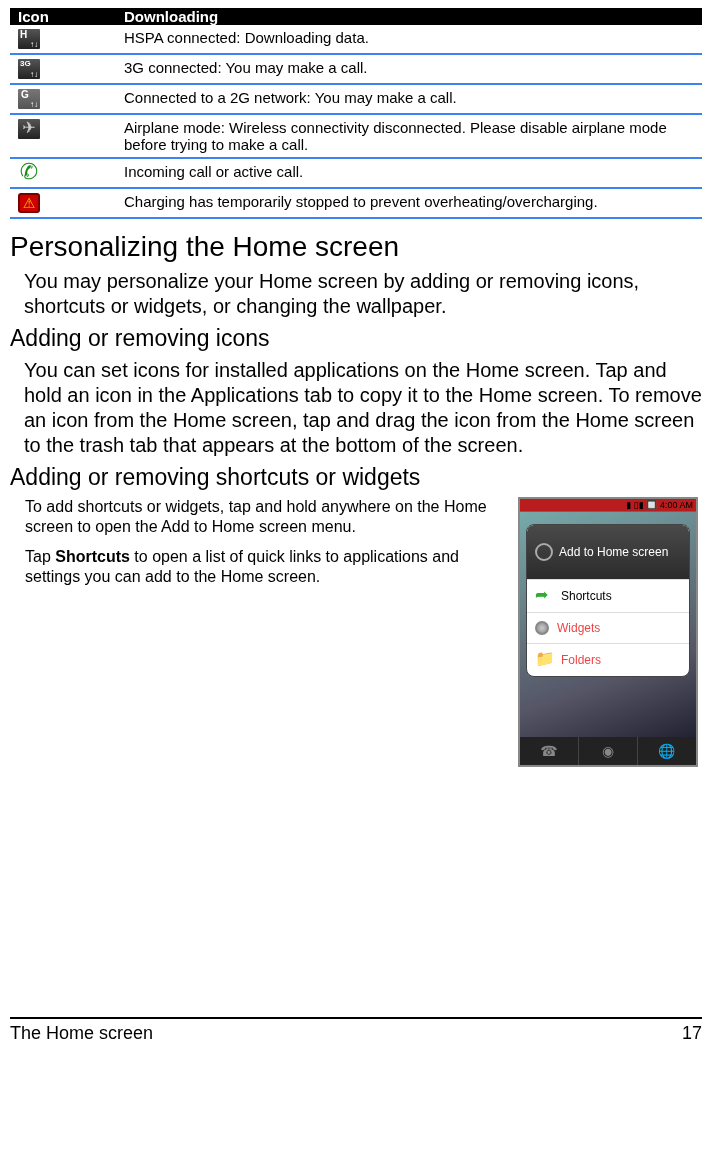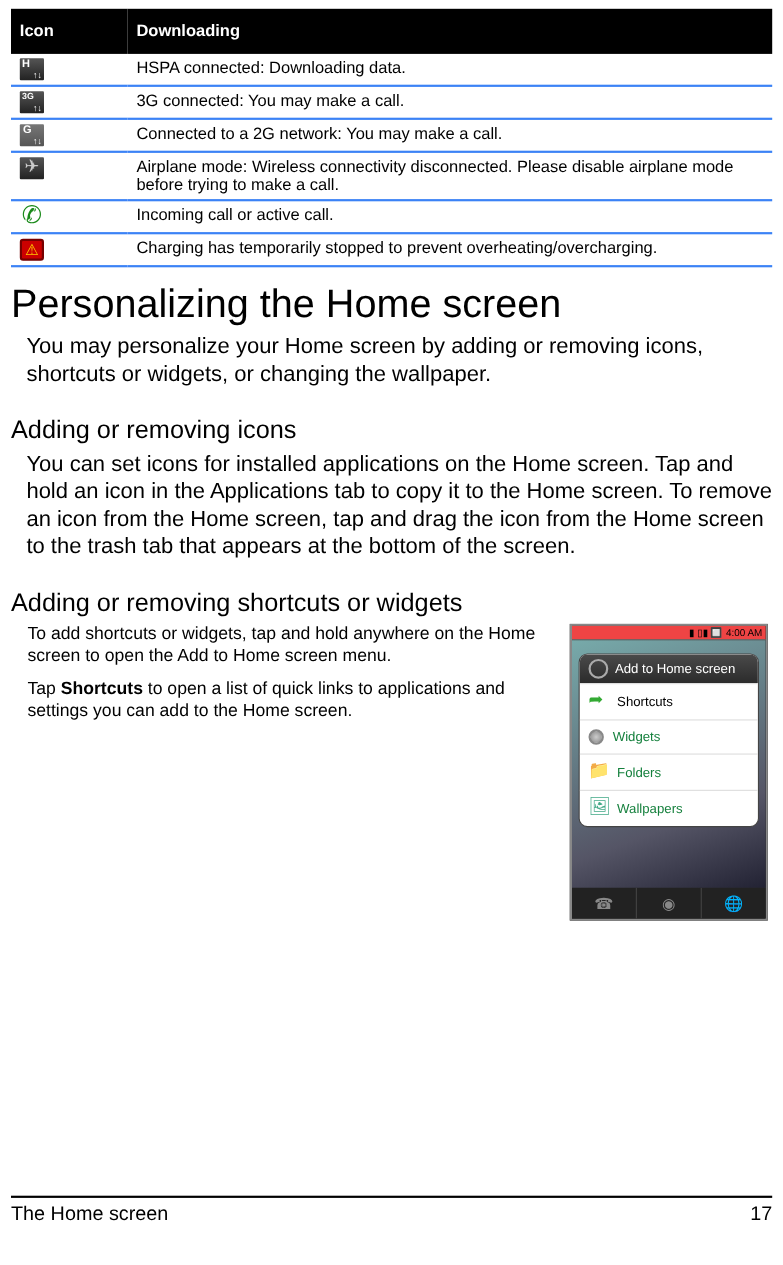--- a/index.html
+++ b/index.html
@@ -16,21 +16,21 @@
   table.icon-table {
     width: 100%;
     border-collapse: collapse;
   }
   table.icon-table thead th {
     background: black;
     color: white;
     text-align: left;
     font-weight: bold;
     font-size: 15px;
-    padding: 12px 8px;
+    padding: 0 8px;
   }
   table.icon-table tbody td {
     border-bottom: 2px solid #3b82f6;
     vertical-align: top;
     padding: 4px 8px 4px 8px;
     font-size: 15px;
   }
   table.icon-table tbody tr td:first-child {
     width: 90px;
     padding-left:8px;
@@ -87,28 +87,28 @@
     border-radius:3px;
     color: #ffc800;
     font-size:14px;
     line-height:16px;
     width:18px;
     height:16px;
   }
   .icon-warn::before { content:"⚠"; }
 
   h1.section {
-    font-size: 36px;
+    font-size: 28px;
     font-weight: normal;
     margin: 12px 0 6px 0;
   }
   h2.subsection {
     font-size: 23px;
     font-weight: normal;
-    margin: 24px 0 6px 0;
+    margin: 6px 0 6px 0;
   }
   p.body {
     font-size: 20px;
     margin: 4px 0 6px 14px;
     line-height: 1.25;
   }
   .bold { font-weight: bold; }
   .two-col {
     margin-left: 15px;
     overflow: hidden;
@@ -124,21 +124,21 @@
     float: right;
     width: 184px;
   }
   .phone-shot {
     width: 180px;
     border: 2px solid #888;
     background: #000;
     box-sizing: border-box;
   }
   .phone-status {
-    background: #ef4444;
+    background: #b91c1c;
     color: #000;
     font-size: 9px;
     text-align: right;
     padding: 1px 3px;
     border-bottom:1px solid #666;
   }
   .phone-body { background: #333; position: relative; height: 225px; }
   .phone-bg {
     position:absolute; inset:0;
     background: linear-gradient(160deg,#7aa 0%, #556 70%, #223 100%);
@@ -148,36 +148,36 @@
     top: 12px; left: 6px; right: 6px;
     background: #fff;
     border: 1px solid #444;
     border-radius: 8px;
     overflow:hidden;
     font-size: 12px;
   }
   .dialog-title {
     background: linear-gradient(#4a4a4a,#2b2b2b);
     color: #fff;
-    padding: 4px 8px;
+    padding: 18px 8px;
     display:flex;
     align-items:center;
     gap:6px;
   }
   .dialog-title .circ {
     width:14px;height:14px;border:2px solid #aaa;border-radius:50%;
     display:inline-block;
   }
   .dialog-row {
     padding: 8px 8px;
     border-top:1px solid #ddd;
     display:flex;
     align-items:center;
     gap:8px;
-    color:#15803d;
+    color:#ef4444;
   }
   .dialog-row:first-of-type { border-top:none; }
   .dialog-row.active { color:#000; }
   .row-icon {
     width:18px;height:16px;display:inline-block;
   }
   .row-icon.shortcut { color:#3a3; font-size:16px; line-height:14px;}
   .row-icon.shortcut::before { content:"➦"; }
   .row-icon.widget {
     border:2px solid #888; border-radius:50%;
@@ -285,24 +285,20 @@
               <span>Shortcuts</span>
             </div>
             <div class="dialog-row">
               <span class="row-icon widget"></span>
               <span>Widgets</span>
             </div>
             <div class="dialog-row">
               <span class="row-icon folder"></span>
               <span>Folders</span>
             </div>
-            <div class="dialog-row">
-              <span class="row-icon wallpaper"></span>
-              <span>Wallpapers</span>
-            </div>
           </div>
         </div>
         <div class="phone-bottom">
           <div>☎</div>
           <div>◉</div>
           <div>🌐</div>
         </div>
       </div>
     </div>
   </div>

